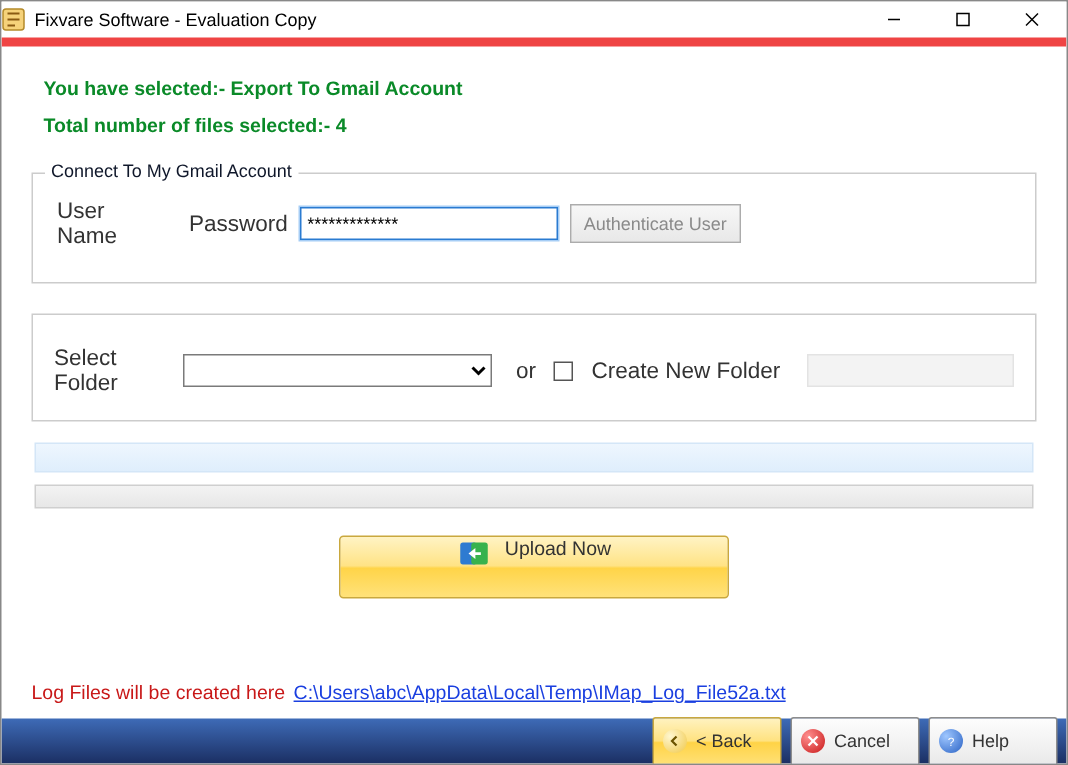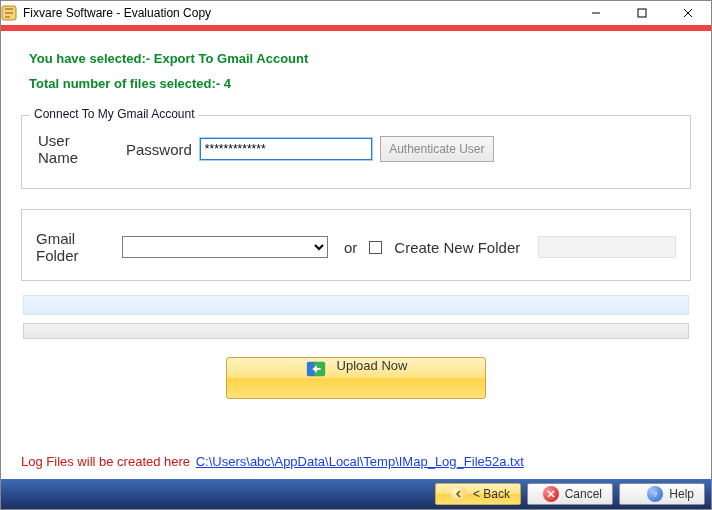--- a/index.html
+++ b/index.html
@@ -42,21 +42,21 @@
   .upload-btn { display:flex; justify-content:center; gap:10px; margin: 0 auto; width: 260px; height: 42px; border: 1px solid #c9a83e; border-radius: 3px;
     background: linear-gradient(#fff3c4 0%, #ffe385 48%, #ffd448 52%, #ffe27a 100%); cursor: default; font-size: 13px; color: #333; }
   .upload-btn .icon { width: 22px; height: 22px; }
 
   .logline { position: absolute; left: 20px; bottom: 40px; font-size: 13px; }
   .logline .red { color: #c81818; }
   .logline .link { color: #1a3fe0; text-decoration: underline; margin-left: 2px; }
 
   
   .bottom { position: absolute; left: 0; right: 0; bottom: 0; height: 30px; background: linear-gradient(#3e6bb7,#1b2f63); display:flex; align-items:center; justify-content:flex-end; padding-right: 6px; gap: 6px; }
-  .navbtn { height: 22px; min-width: 86px; padding: 0 10px 0 6px; background: linear-gradient(#fdfdfd,#e9e9e9); border: 1px solid #8d8d8d; border-radius: 2px; display:flex; align-items:center; gap:6px; font-size:12px; color:#333;justify-content:flex-end; }
+  .navbtn { height: 33px; min-width: 86px; padding: 0 10px 0 6px; background: linear-gradient(#fdfdfd,#e9e9e9); border: 1px solid #8d8d8d; border-radius: 2px; display:flex; align-items:center; gap:6px; font-size:12px; color:#333; }
   .navbtn.back { background: linear-gradient(#fff2c0 0%, #ffe280 48%, #ffd346 52%, #ffe178 100%); border-color:#c9a83e; }
   .navbtn .circ { width:16px; height:16px; border-radius:50%; display:flex; align-items:center; justify-content:center; }
 </style>
 </head>
 <body>
 
 <div class="titlebar">
   <span class="appicon">
     <svg viewBox="0 0 16 16">
         <rect x="1" y="1" width="14" height="14" rx="2" fill="#f6d27a" stroke="#b48a2a"></rect>
@@ -96,21 +96,21 @@
       <span class="lbl" style="margin-left:10px;">Password</span>
       <input type="text" class="focused" style="width: 172px;" value="*************">
       <div class="auth-btn">
           <span>Authenticate User</span>
         </div>
     </div>
   </div>
 
   <div class="group" style="padding:20px 14px 16px 14px;">
     <div class="row">
-      <span class="lbl" style="width:78px;">Gmail Folder</span>
+      <span class="lbl" style="width:78px;">Select Folder</span>
       <select style="width:206px;"></select>
       <span class="lbl" style="margin:0 4px 0 8px;">or</span>
       <span class="checkbox"></span>
       <span class="lbl">Create New Folder</span>
       <div class="newfolder-input" style="margin-left:10px;"></div>
     </div>
   </div>
 
   <div class="status-bar"></div>
   <div class="progress-bar"></div>

